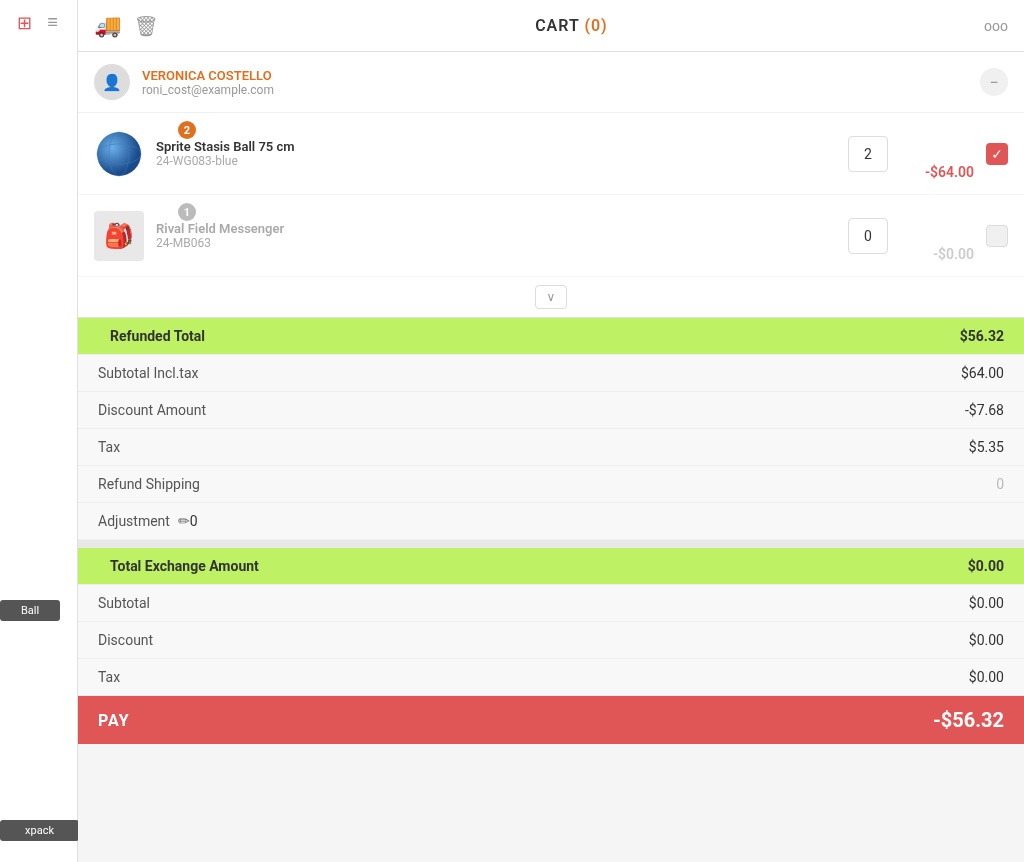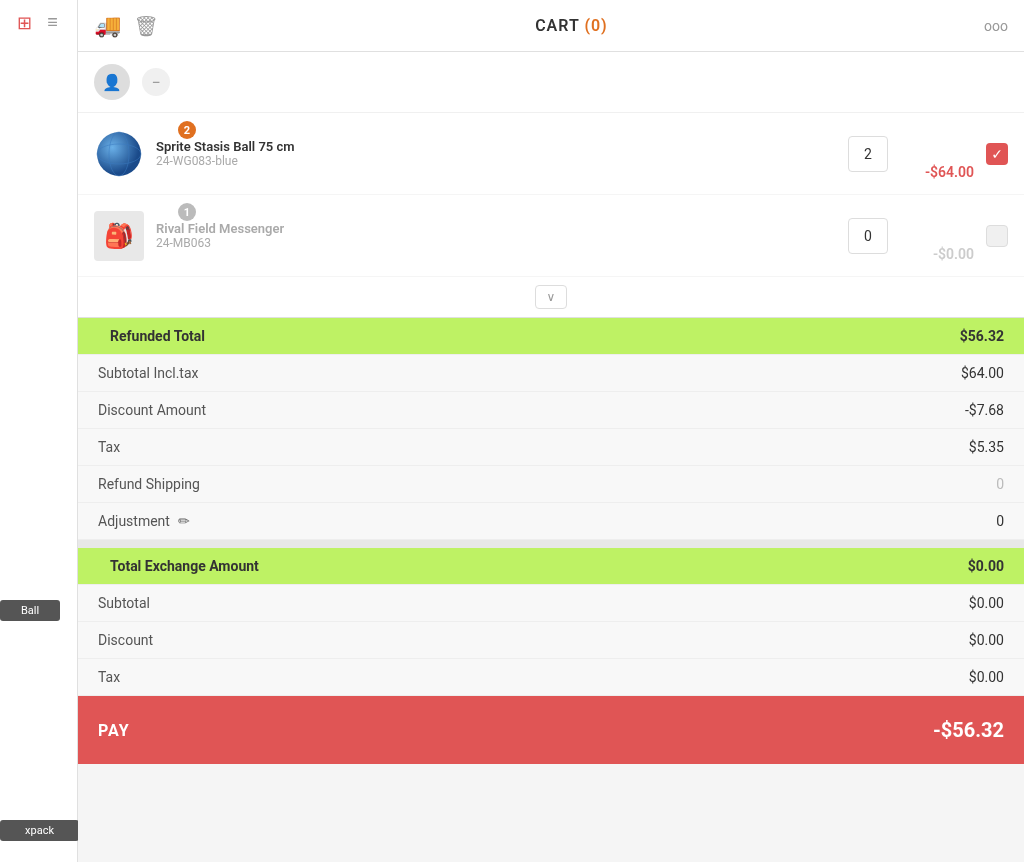--- a/index.html
+++ b/index.html
@@ -378,21 +378,20 @@
       color: #333;
     }
 
     .summary-value.gray {
       color: #bbb;
     }
 
     .adjustment-row {
       display: flex;
       align-items: center;
-      justify-content: space-between;
       padding: 10px 20px;
       border-bottom: 1px solid #eeeeee;
     }
 
     .adjustment-label-group {
       display: flex;
       align-items: center;
       gap: 8px;
     }
 
@@ -408,21 +407,21 @@
     }
 
     
     .pay-button {
       background: #e05555;
       color: #fff;
       display: flex;
       align-items: center;
       justify-content: space-between;
       padding: 0 20px;
-      height: 68px;
+      height: 48px;
       cursor: pointer;
     }
 
     .pay-label {
       font-size: 16px;
       font-weight: 700;
       letter-spacing: 1px;
     }
 
     .pay-amount {
@@ -454,20 +453,24 @@
     <div class="header-title">
       <span>CART</span>
       <span class="header-cart-count">(0)</span>
     </div>
     <div class="header-more">ooo</div>
   </div>
 
   <div class="customer-row">
     <div class="customer-avatar">
       <span>👤</span>
+    </div>
+    <div class="customer-info">
+      <div class="customer-name">VERONICA COSTELLO</div>
+      <div class="customer-email">roni_cost@example.com</div>
     </div>
     <div class="customer-minus">−</div>
   </div>
 
   <div class="products-area">
 
     <div class="product-item">
       <div class="product-badge badge-orange">2</div>
       <div class="product-img-ball">
         <svg class="ball-svg" viewBox="0 0 50 50" xmlns="http://www.w3.org/2000/svg">

